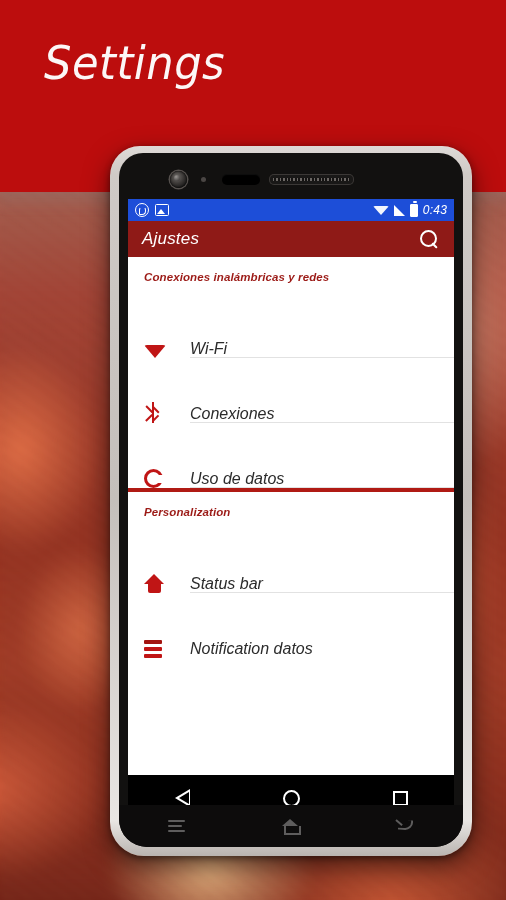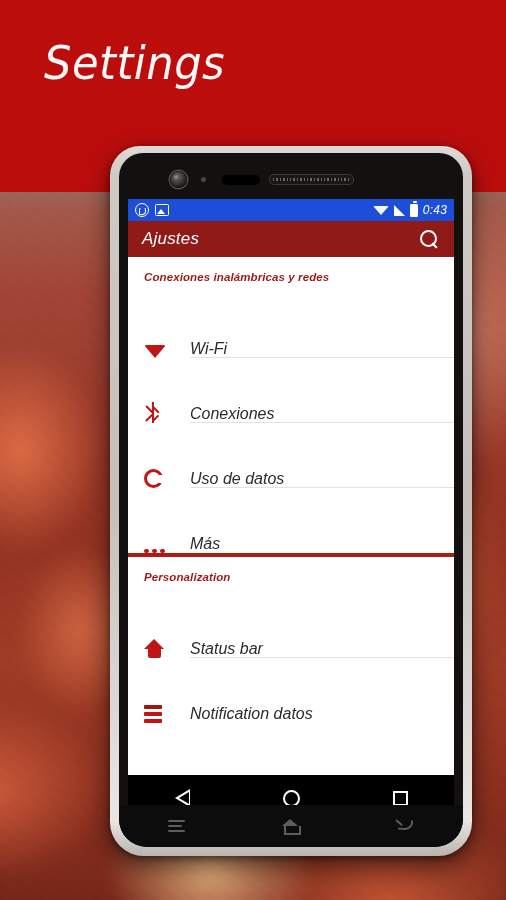--- a/index.html
+++ b/index.html
@@ -338,30 +338,20 @@
           </div>
 
           <div class="row">
             <span class="row-ic">
                 <i class="ic-data"></i>
               </span>
             <span class="row-label">Uso de datos</span>
             <span class="row-div"></span>
           </div>
 
-          <div class="row">
-            <span class="row-ic">
-              <i class="ic-more">
-                  <span></span>
-                  <span></span>
-                  <span></span>
-                </i>
-            </span>
-            <span class="row-label">Más</span>
-          </div>
 
           <div class="section-div"></div>
 
           <div class="section-header">Personalization</div>
 
           <div class="row">
             <span class="row-ic">
                 <i class="ic-home"></i>
               </span>
             <span class="row-label">Status bar</span>

